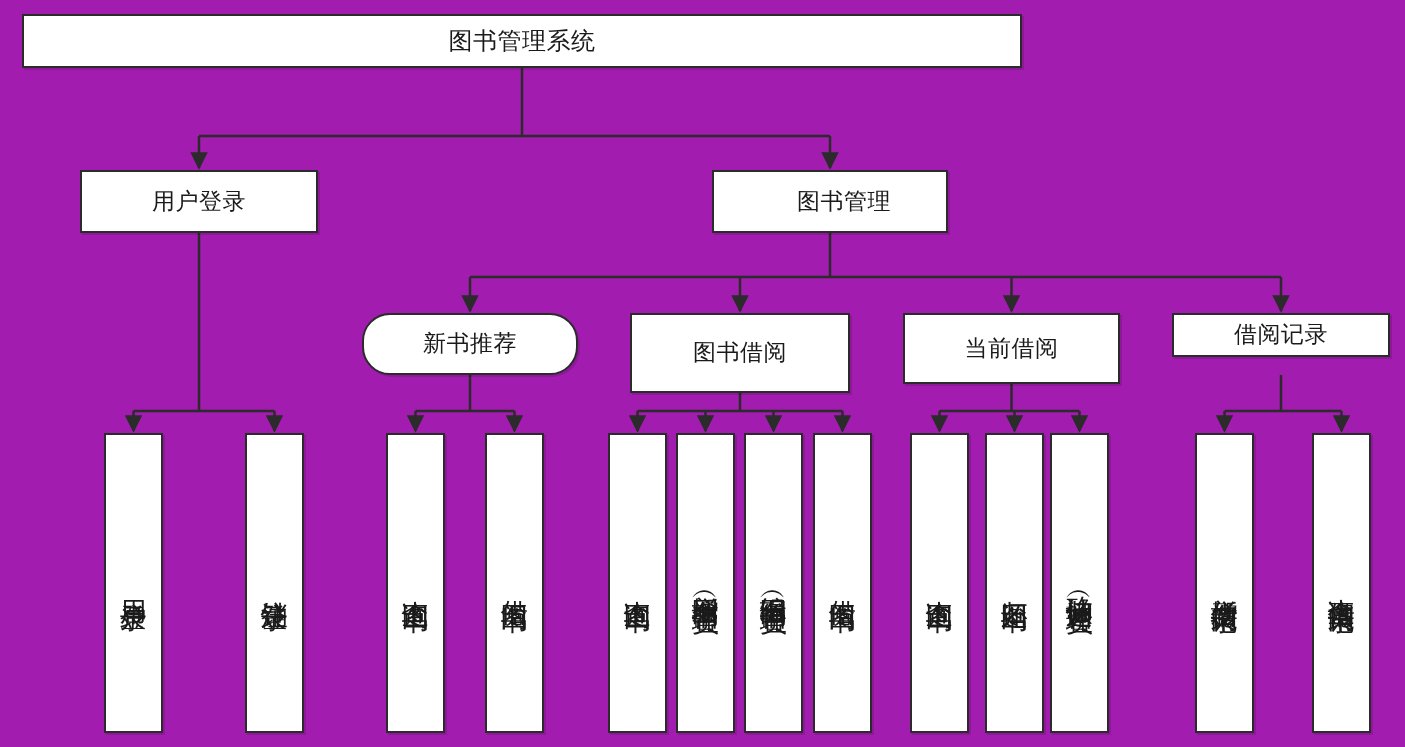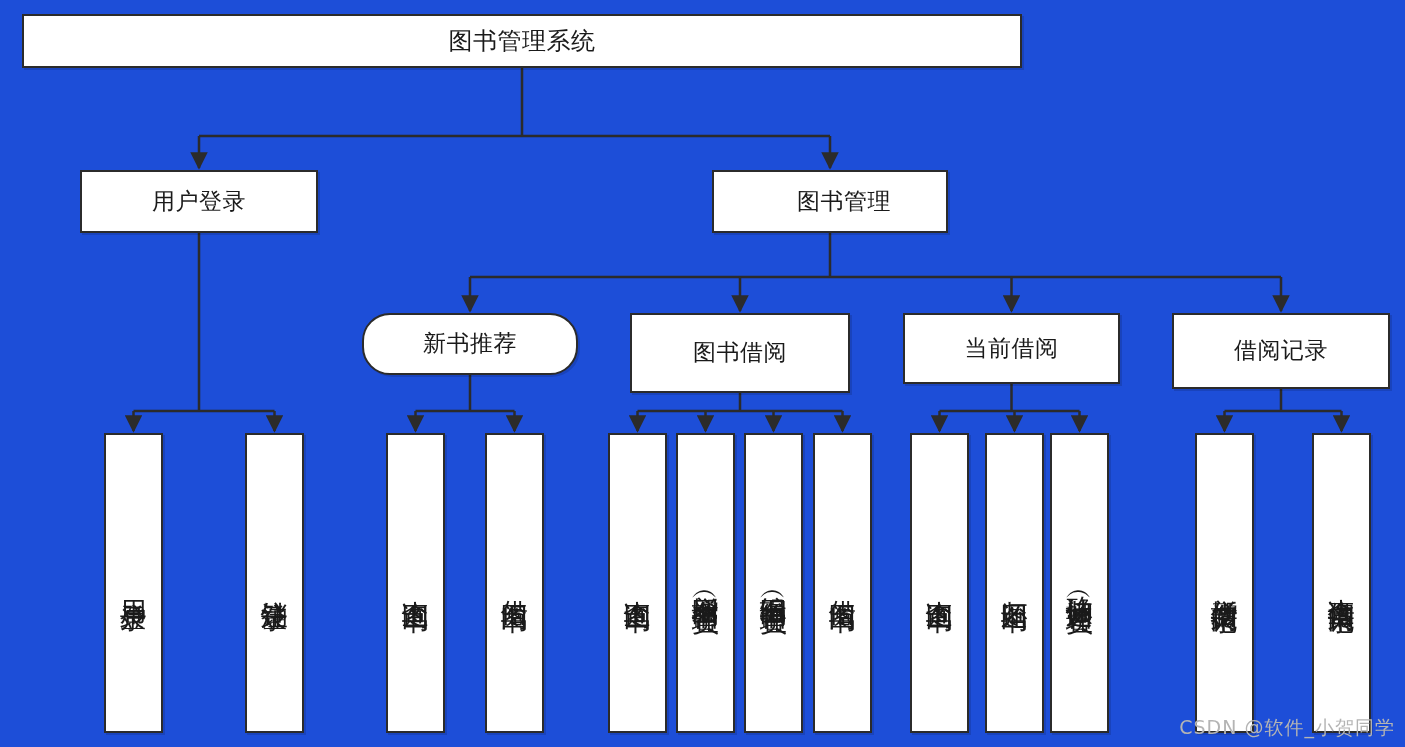--- a/index.html
+++ b/index.html
@@ -7,21 +7,21 @@
     padding: 0;
     background: #ffffff;
   }
   body {
     font-family: "DejaVu Sans", "Liberation Sans", sans-serif;
   }
   #canvas {
     position: relative;
     width: 1405px;
     height: 747px;
-    background: #1d4ed8;
+    background: #a21caf;
     overflow: hidden;
   }
   svg.wires {
     position: absolute;
     left: 0;
     top: 0;
     width: 1405px;
     height: 747px;
     pointer-events: none;
   }
@@ -131,21 +131,21 @@
       </div>
       <div class="node h" style="left: 362px; top: 313px; width: 216px; height: 62px; border-radius: 28px;">
         <span class="lbl">新书推荐</span>
       </div>
       <div class="node h" style="left: 630px; top: 313px; width: 220px; height: 80px;">
         <span class="lbl">图书借阅</span>
       </div>
       <div class="node h" style="left: 903px; top: 313px; width: 217px; height: 71px;">
         <span class="lbl">当前借阅</span>
       </div>
-      <div class="node h" style="left: 1172px; top: 313px; width: 218px; height: 76px;">
+      <div class="node h" style="left: 1172px; top: 313px; width: 218px; height: 44px;">
         <span class="lbl">借阅记录</span>
       </div>
       <div class="node v" style="left: 104px; top: 433px; width: 59px; height: 300px;">
         <span class="lbl">用户登录</span>
       </div>
       <div class="node v" style="left: 245px; top: 433px; width: 59px; height: 300px;">
         <span class="lbl">注销登录</span>
       </div>
       <div class="node v" style="left: 386px; top: 433px; width: 59px; height: 300px;">
         <span class="lbl">查询图书</span>
@@ -175,14 +175,13 @@
         <span class="lbl">确认归还（管理员）</span>
       </div>
       <div class="node v" style="left: 1195px; top: 433px; width: 59px; height: 300px;">
         <span class="lbl">新增借阅记录</span>
       </div>
       <div class="node v" style="left: 1312px; top: 433px; width: 59px; height: 300px;">
         <span class="lbl">查询借阅记录</span>
       </div>
     </div>
 
-  <div class="watermark">CSDN @软件_小贺同学</div>
 </div>
 
 </body></html>

